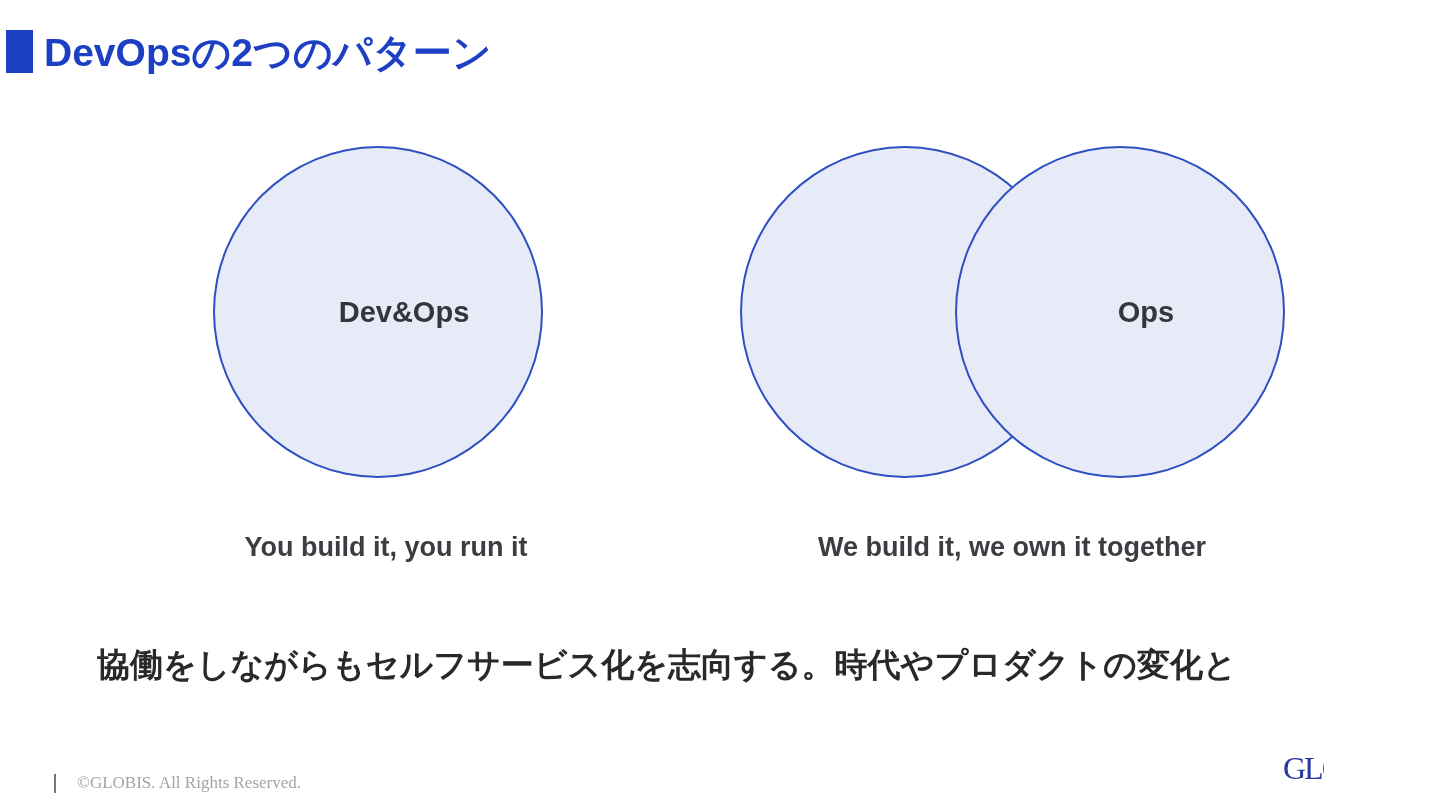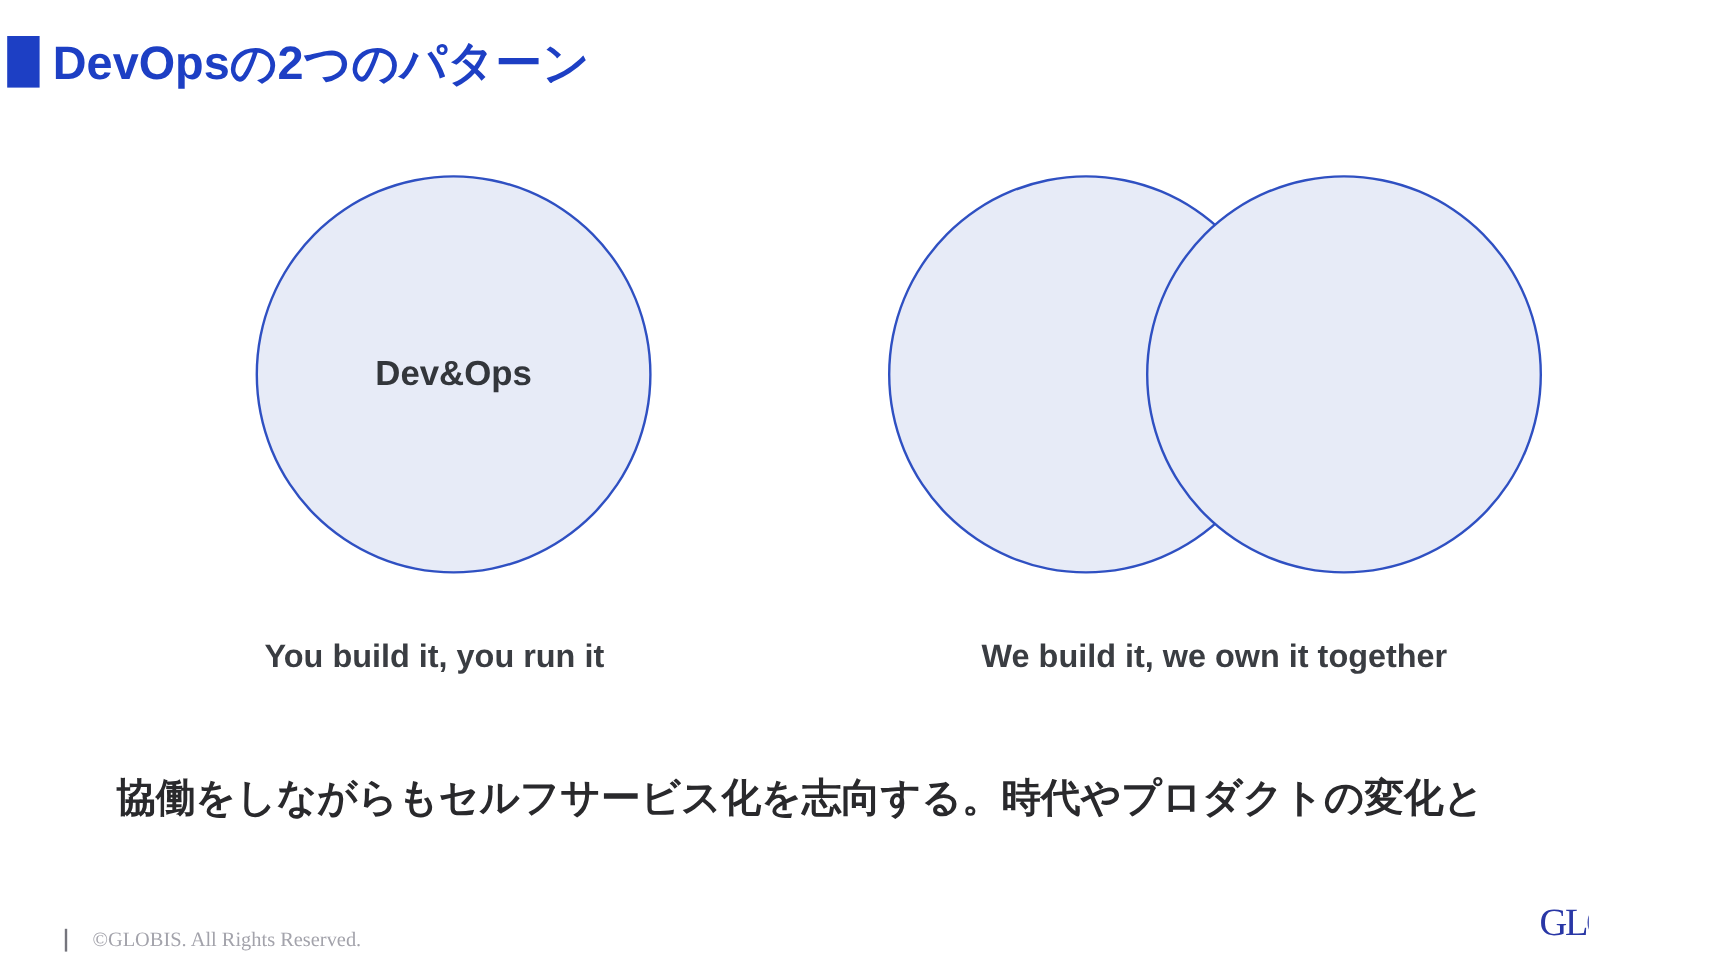--- a/index.html
+++ b/index.html
@@ -45,36 +45,37 @@
 
   .circle-label {
     position: absolute;
     width: 330px;
     top: 296px;
     z-index: 3;
     text-align: center;
     font-size: 29px;
     font-weight: bold;
     color: #33363b;
+    padding-left: 26px;
   }
   .label-devops { left: 213px; }
   .label-dev    { left: 740px; }
   .label-ops    { left: 955px; }
 
   
   .caption {
     position: absolute;
     top: 532px;
     text-align: center;
     font-size: 27px;
     font-weight: bold;
     color: #3a3d42;
     white-space: nowrap;
   }
-  .caption-left  { left: 162px; width: 400px; }
+  .caption-left  { left: 186px; width: 400px; }
   .caption-right { left: 762px; width: 500px; }
 
   
   .body-text {
     position: absolute;
     left: 97px; top: 640px;
     font-size: 33px;
     font-weight: bold;
     color: #29292c;
     line-height: 49px;
@@ -115,20 +116,21 @@
 <div class="slide">
 
   <div class="title-accent"></div>
   <h1 class="slide-title" style="margin:0;">DevOpsの2つのパターン</h1>
 
   <div class="circle circle-solo"></div>
   <div class="circle-label label-devops">Dev&amp;Ops</div>
 
   <div class="circle circle-dev"></div>
   <div class="circle circle-ops"></div>
+  <div class="circle-label label-ops">Ops</div>
 
   <div class="caption caption-left">You build it, you run it</div>
   <div class="caption caption-right">We build it, we own it together</div>
 
   <div class="body-text">
     <div>協働をしながらもセルフサービス化を志向する。時代やプロダクトの変化と</div>
   </div>
 
   <div class="footer-left">
     <div class="footer-divider"></div>

